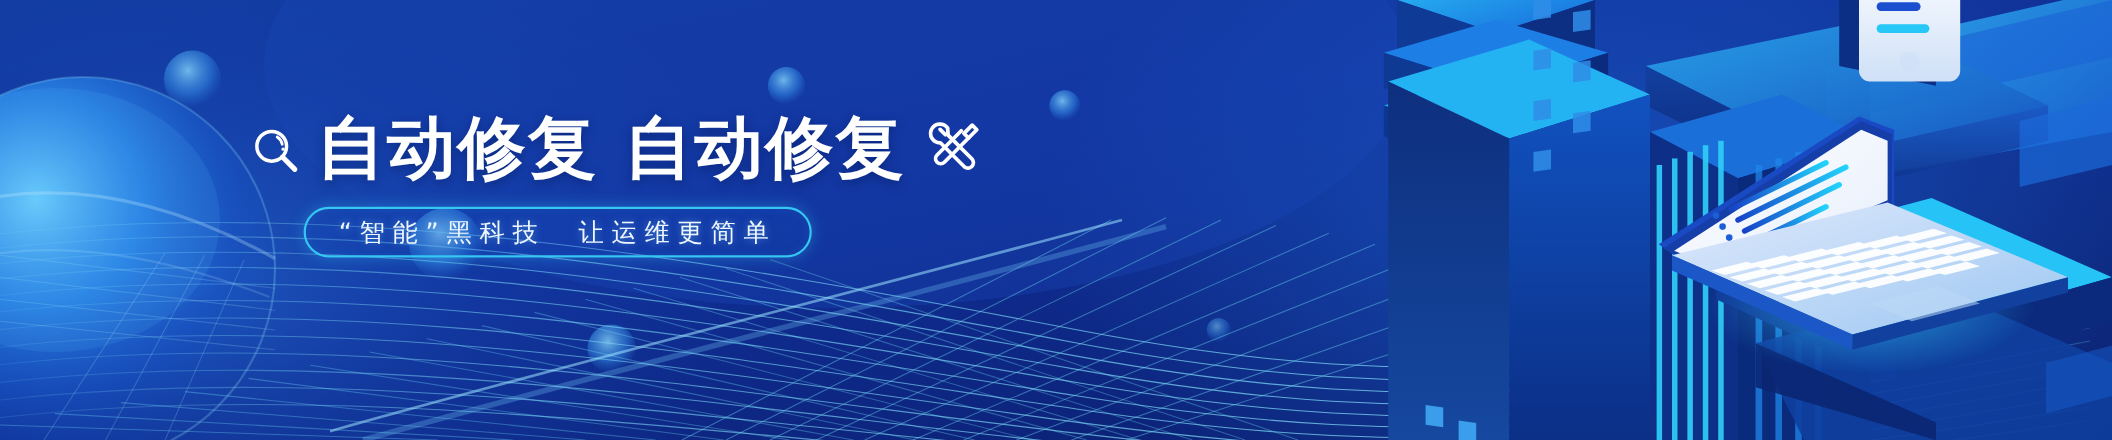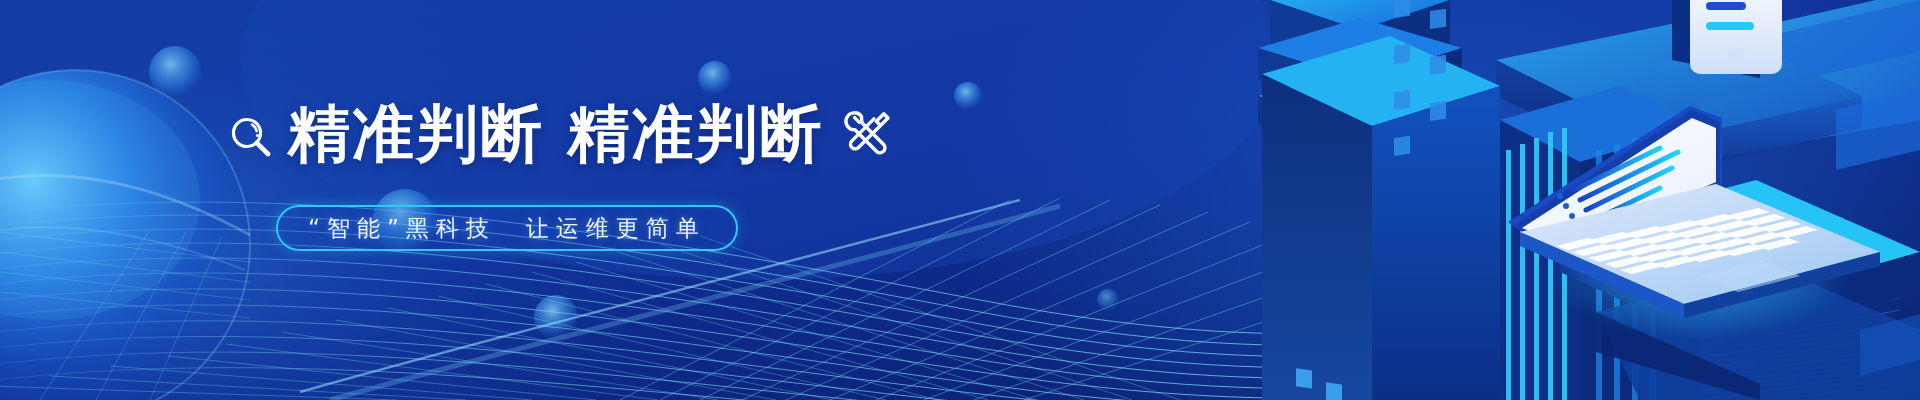--- a/index.html
+++ b/index.html
@@ -22,21 +22,21 @@
   .headline-row{display:flex;align-items:center;gap:14px;height:76px;}
   .mag-icon{flex:0 0 auto;width:46px;height:46px;margin-top:6px;}
   .headline{
     font-size:62px;line-height:62px;font-weight:bold;color:#ffffff;
     letter-spacing:2px;white-space:nowrap;
     text-shadow:0 3px 10px rgba(0,20,80,.45);
     font-family:"DejaVu Sans","Liberation Sans",sans-serif;
   }
   .wrench-icon{flex:0 0 auto;width:54px;height:54px;margin-left:6px;margin-top:2px;}
   .pill{
-    margin-top:33px;margin-left:48px;display:inline-flex;align-items:center;justify-content:center;
+    margin-top:16px;margin-left:48px;display:inline-flex;align-items:center;justify-content:center;
     height:46px;padding:0 30px;border:2px solid #35c6f4;border-radius:23px;
     box-shadow:0 0 14px rgba(53,198,244,.35), inset 0 0 10px rgba(53,198,244,.08);
     background:rgba(20,70,190,.18);
   }
   .pill-text{
     color:#eef7ff;font-size:23px;letter-spacing:7px;white-space:nowrap;
     font-family:"DejaVu Sans","Liberation Sans",sans-serif;
     text-shadow:0 0 8px rgba(120,210,255,.5);
   }
 </style>
@@ -379,21 +379,21 @@
     <div class="headline-row">
       <span class="mag-icon">
         <svg viewBox="0 0 46 46" width="46" height="46">
           <circle cx="19" cy="19" r="13.5" fill="none" stroke="#ffffff" stroke-width="3.2"></circle>
           <path d="M24 10.5 a10 10 0 0 1 4.6 6.6" fill="none" stroke="#ffffff" stroke-width="2.6" stroke-linecap="round"></path>
           <circle cx="29.4" cy="21.6" r="1.5" fill="#ffffff"></circle>
           <line x1="28.8" y1="28.8" x2="40" y2="40" stroke="#ffffff" stroke-width="4.6" stroke-linecap="round"></line>
         </svg>
       </span>
 
-      <span class="headline">精准判断  精准判断</span>
+      <span class="headline">自动修复  自动修复</span>
 
       <span class="wrench-icon">
         <svg viewBox="0 0 54 54" width="54" height="54">
           <g fill="none" stroke="#ffffff" stroke-width="3.4" stroke-linecap="round" stroke-linejoin="round">
 
             <path d="M17.5 8.5 a8.5 8.5 0 1 0 -6.6 13.3 l22 22 a5 5 0 0 0 7-7 l-22-22 z"></path>
             <path d="M10.6 9.6 l4.8 4.8"></path>
 
             <path d="M44 10 l-4.2 -4.2 -7.5 7.5 4.2 4.2 z"></path>
             <path d="M36.5 17.5 l-22 22 a4.6 4.6 0 0 1 -6.6 -6.6 l22 -22"></path>

